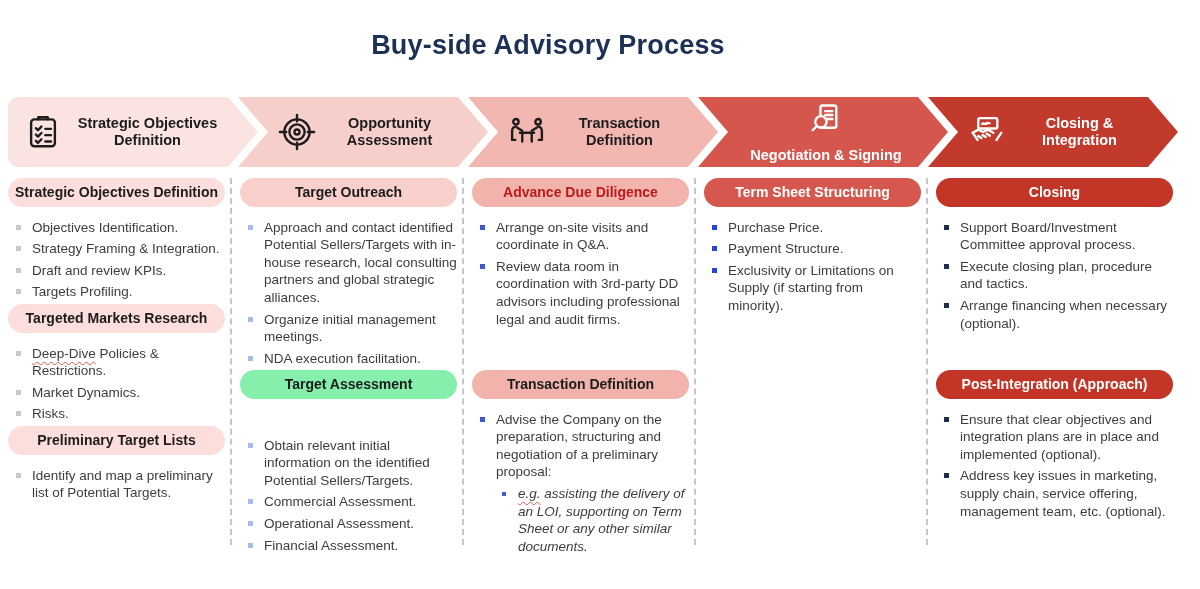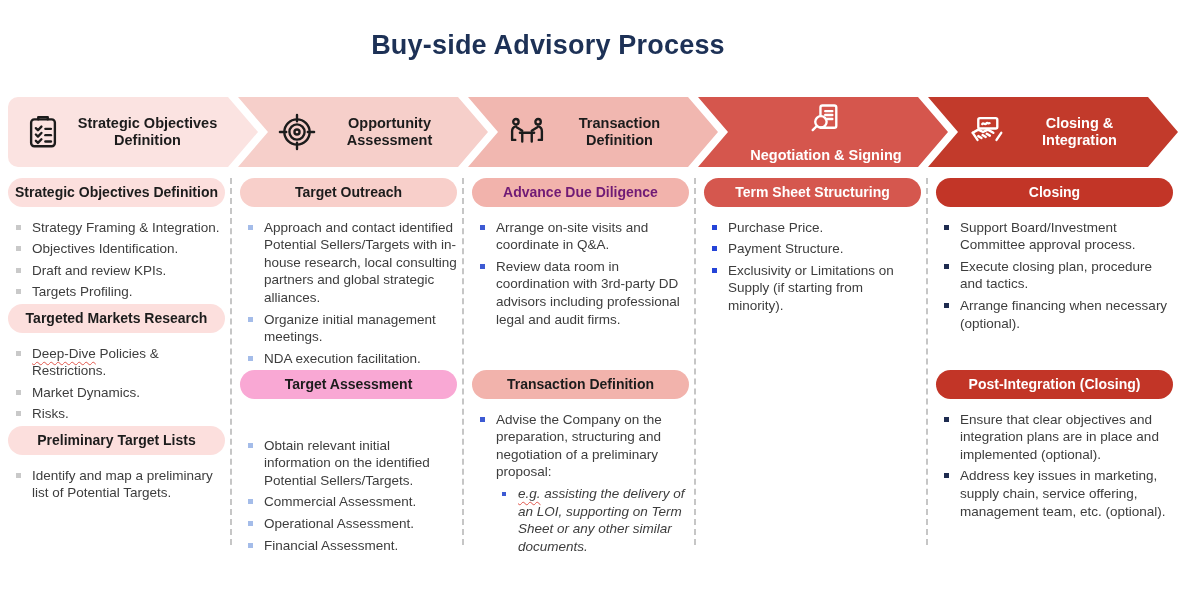--- a/index.html
+++ b/index.html
@@ -107,22 +107,22 @@
           </svg>
         </span>
         <span class="chev-label">Closing &amp; Integration</span>
       </div>
     </div>
   <div id="columns">
       <div class="column col-0 divided" style="left: 8px; width: 224px;">
         <div class="sec sec-0">
           <div class="sec-header" style="background: rgb(252, 223, 221); color: rgb(28, 28, 28);">Strategic Objectives Definition</div>
           <ul class="items">
+            <li class=""><span class="bullet" style="background: rgb(201, 201, 201);"></span>Objectives Identification.</li>
             <li class=""><span class="bullet" style="background: rgb(201, 201, 201);"></span>Strategy Framing &amp; Integration.</li>
-            <li class=""><span class="bullet" style="background: rgb(201, 201, 201);"></span>Objectives Identification.</li>
             <li class=""><span class="bullet" style="background: rgb(201, 201, 201);"></span>Draft and review KPIs.</li>
             <li class=""><span class="bullet" style="background: rgb(201, 201, 201);"></span>Targets Profiling.</li>
           </ul>
         </div>
         <div class="sec sec-1">
           <div class="sec-header" style="background: rgb(252, 223, 221); color: rgb(28, 28, 28);">Targeted Markets Research</div>
           <ul class="items">
             <li class=""><span class="bullet" style="background: rgb(201, 201, 201);"></span><span class="squiggle">Deep-Dive</span> Policies &amp; Restrictions.</li>
             <li class=""><span class="bullet" style="background: rgb(201, 201, 201);"></span>Market Dynamics.</li>
             <li class=""><span class="bullet" style="background: rgb(201, 201, 201);"></span>Risks.</li>
@@ -138,32 +138,32 @@
       <div class="column col-1 divided" style="left: 240px; width: 224px;">
         <div class="sec sec-0">
           <div class="sec-header" style="background: rgb(248, 207, 202); color: rgb(28, 28, 28);">Target Outreach</div>
           <ul class="items">
             <li class=""><span class="bullet" style="background: rgb(164, 188, 233);"></span>Approach and contact identified Potential Sellers/Targets with in-house research, local consulting partners and global strategic alliances.</li>
             <li class=""><span class="bullet" style="background: rgb(164, 188, 233);"></span>Organize initial management meetings.</li>
             <li class=""><span class="bullet" style="background: rgb(164, 188, 233);"></span>NDA execution facilitation.</li>
           </ul>
         </div>
         <div class="sec sec-1">
-          <div class="sec-header" style="background: #f9a8d4; color: rgb(28, 28, 28);">Target Assessment</div>
+          <div class="sec-header" style="background: #86efac; color: rgb(28, 28, 28);">Target Assessment</div>
           <ul class="items">
             <li class=""><span class="bullet" style="background: rgb(164, 188, 233);"></span>Obtain relevant initial information on the identified Potential Sellers/Targets.</li>
             <li class=""><span class="bullet" style="background: rgb(164, 188, 233);"></span>Commercial Assessment.</li>
             <li class=""><span class="bullet" style="background: rgb(164, 188, 233);"></span>Operational Assessment.</li>
             <li class=""><span class="bullet" style="background: rgb(164, 188, 233);"></span>Financial Assessment.</li>
           </ul>
         </div>
       </div>
       <div class="column col-2 divided" style="left: 472px; width: 224px;">
         <div class="sec sec-0">
-          <div class="sec-header" style="background: rgb(242, 179, 172); color: #701a75;">Advance Due Diligence</div>
+          <div class="sec-header" style="background: rgb(242, 179, 172); color: #b91c1c;">Advance Due Diligence</div>
           <ul class="items">
             <li class=""><span class="bullet" style="background: rgb(61, 90, 211);"></span>Arrange on-site visits and coordinate in Q&amp;A.</li>
             <li class=""><span class="bullet" style="background: rgb(61, 90, 211);"></span>Review data room in coordination with 3rd-party DD advisors including professional legal and audit firms.</li>
           </ul>
         </div>
         <div class="sec sec-1">
           <div class="sec-header" style="background: rgb(242, 179, 172); color: rgb(28, 28, 28);">Transaction Definition</div>
           <ul class="items">
             <li class=""><span class="bullet" style="background: rgb(61, 90, 211);"></span>Advise the Company on the preparation, structuring and negotiation of a preliminary proposal:</li>
             <li class="sub"><span class="bullet" style="background: rgb(61, 90, 211);"></span><span class="squiggle">e.g.</span> assisting the delivery of an LOI, supporting on Term Sheet or any other similar documents.</li>
@@ -185,21 +185,21 @@
       <div class="column col-4" style="left: 936px; width: 242px;">
         <div class="sec sec-0">
           <div class="sec-header" style="background: rgb(194, 53, 39); color: rgb(255, 255, 255);">Closing</div>
           <ul class="items">
             <li class=""><span class="bullet" style="background: rgb(30, 44, 80);"></span>Support Board/Investment Committee approval process.</li>
             <li class=""><span class="bullet" style="background: rgb(30, 44, 80);"></span>Execute closing plan, procedure and tactics.</li>
             <li class=""><span class="bullet" style="background: rgb(30, 44, 80);"></span>Arrange financing when necessary (optional).</li>
           </ul>
         </div>
         <div class="sec sec-1">
-          <div class="sec-header" style="background: rgb(194, 53, 39); color: rgb(255, 255, 255);">Post-Integration (Closing)</div>
+          <div class="sec-header" style="background: rgb(194, 53, 39); color: rgb(255, 255, 255);">Post-Integration (Approach)</div>
           <ul class="items">
             <li class=""><span class="bullet" style="background: rgb(30, 44, 80);"></span>Ensure that clear objectives and integration plans are in place and implemented (optional).</li>
             <li class=""><span class="bullet" style="background: rgb(30, 44, 80);"></span>Address key issues in marketing, supply chain, service offering, management team, etc. (optional).</li>
           </ul>
         </div>
       </div>
     </div>
 </div>
 
 </body></html>

